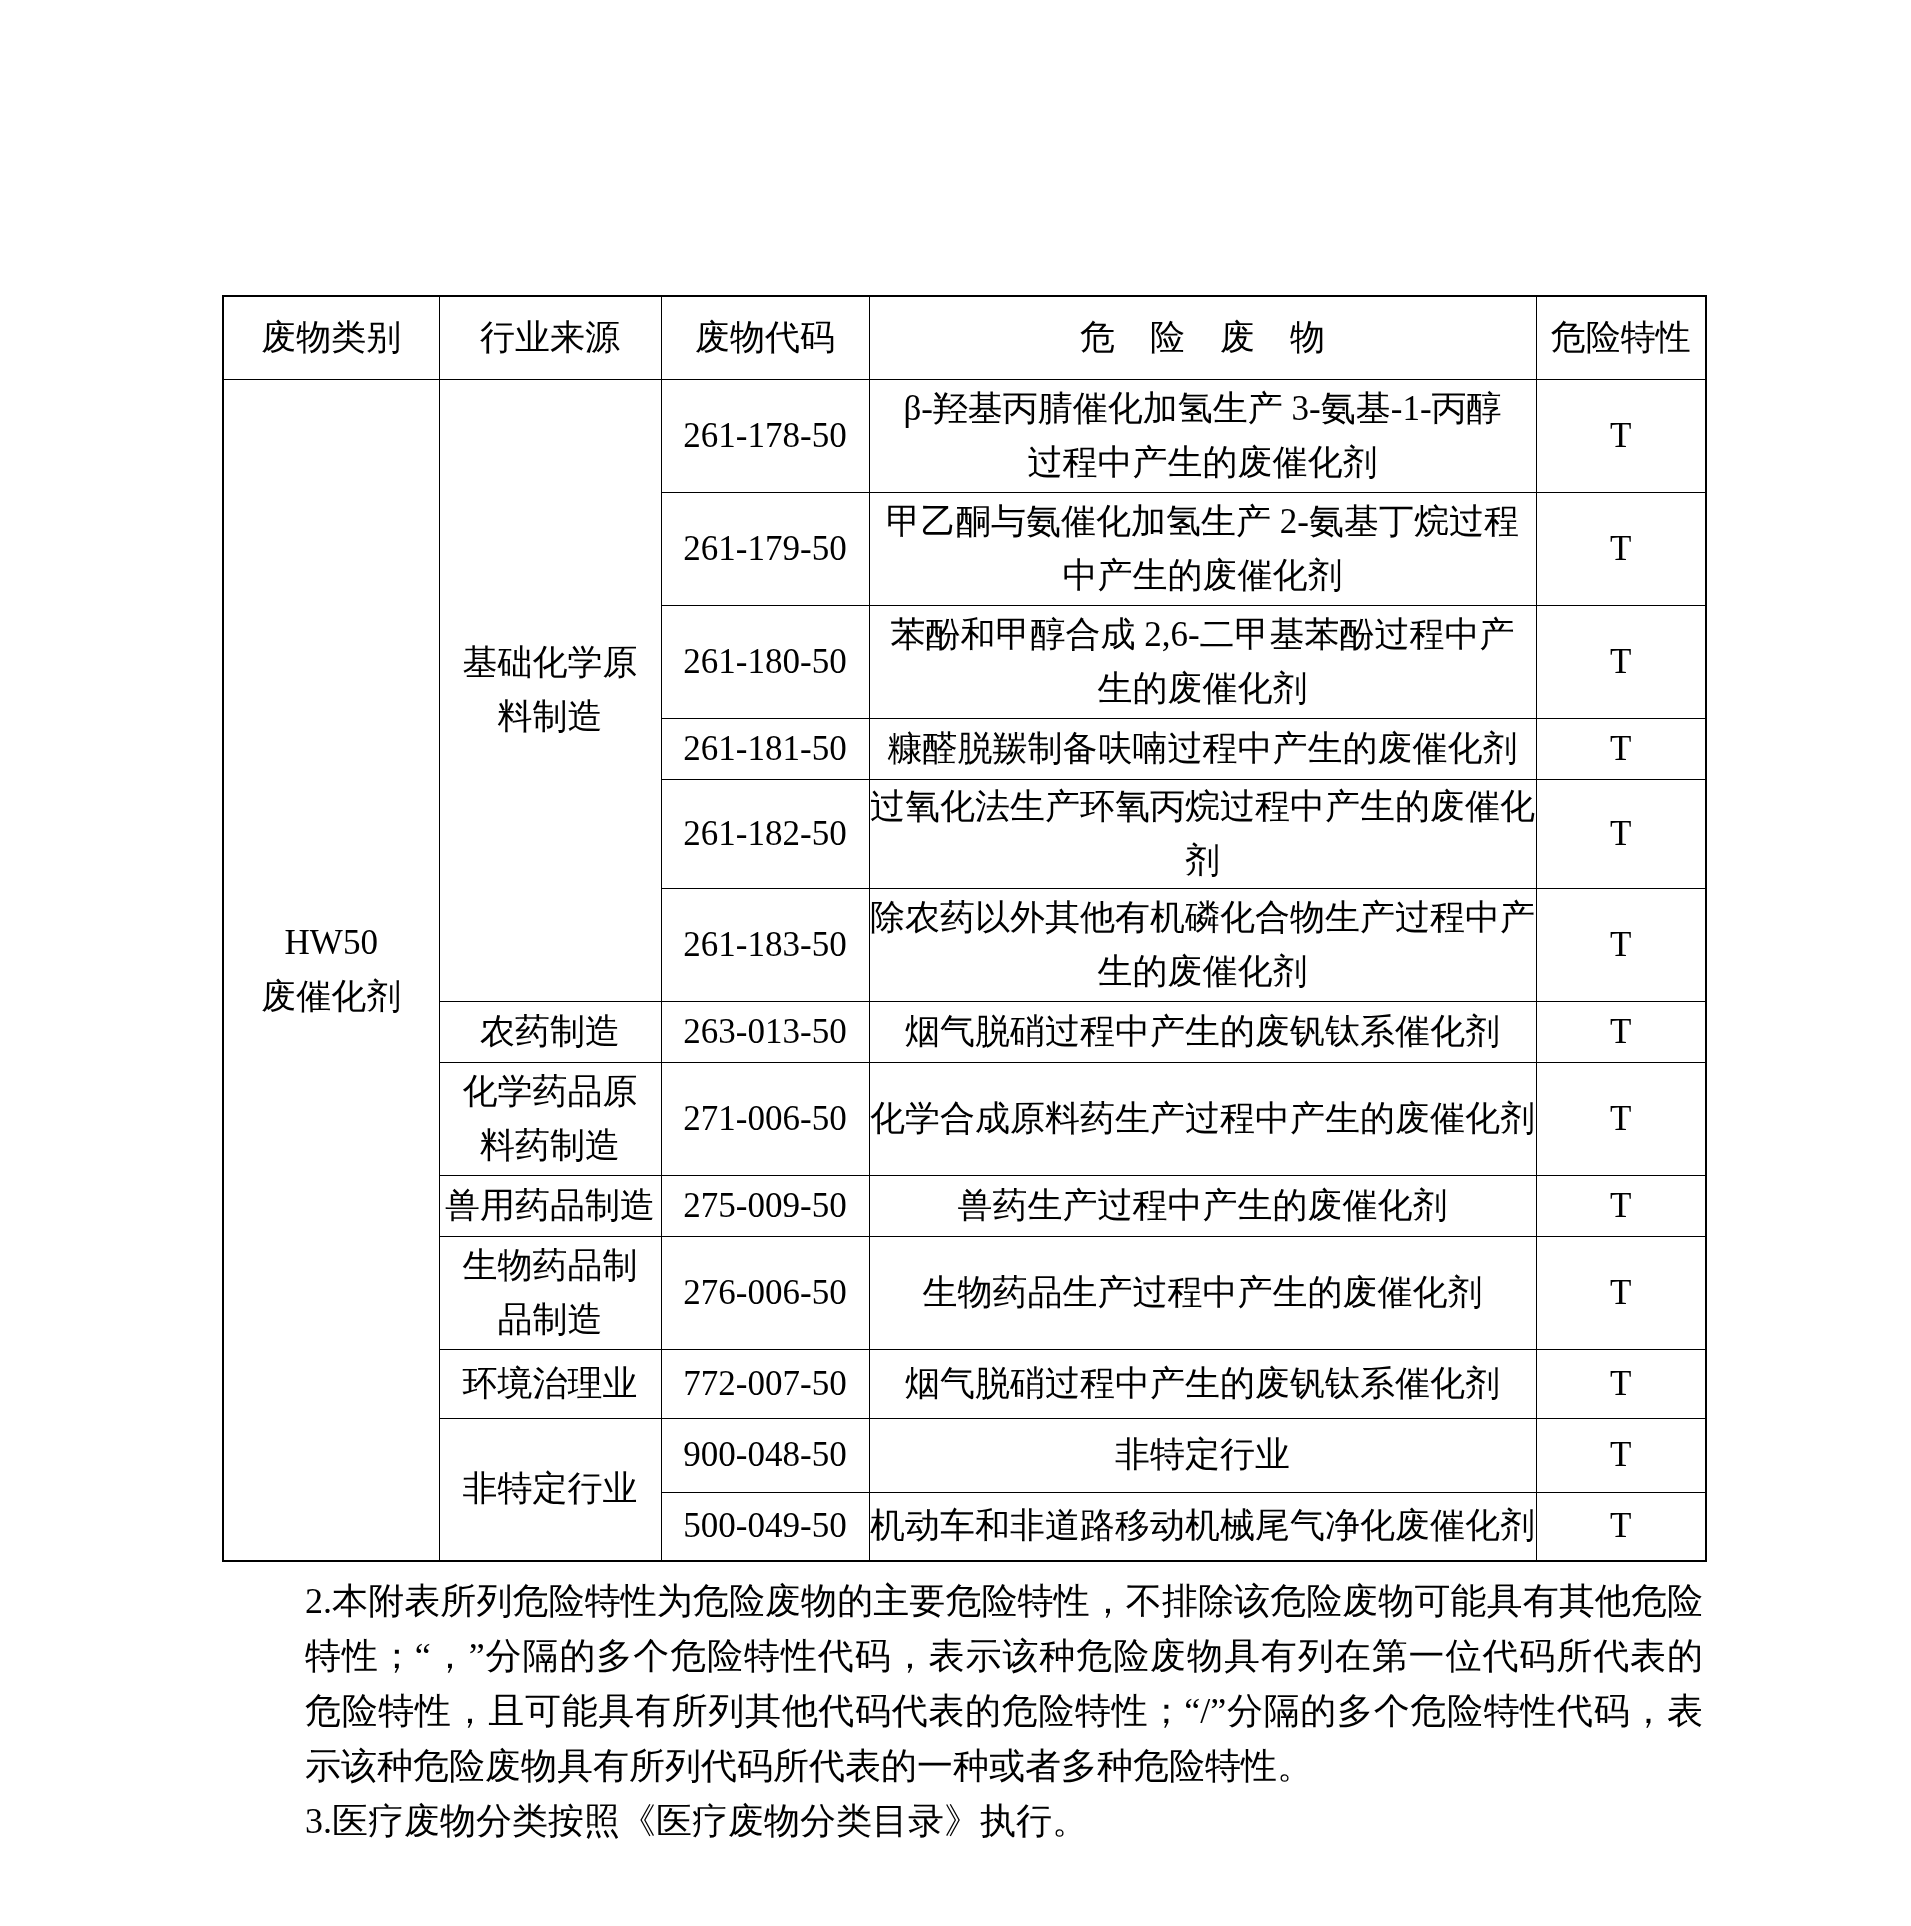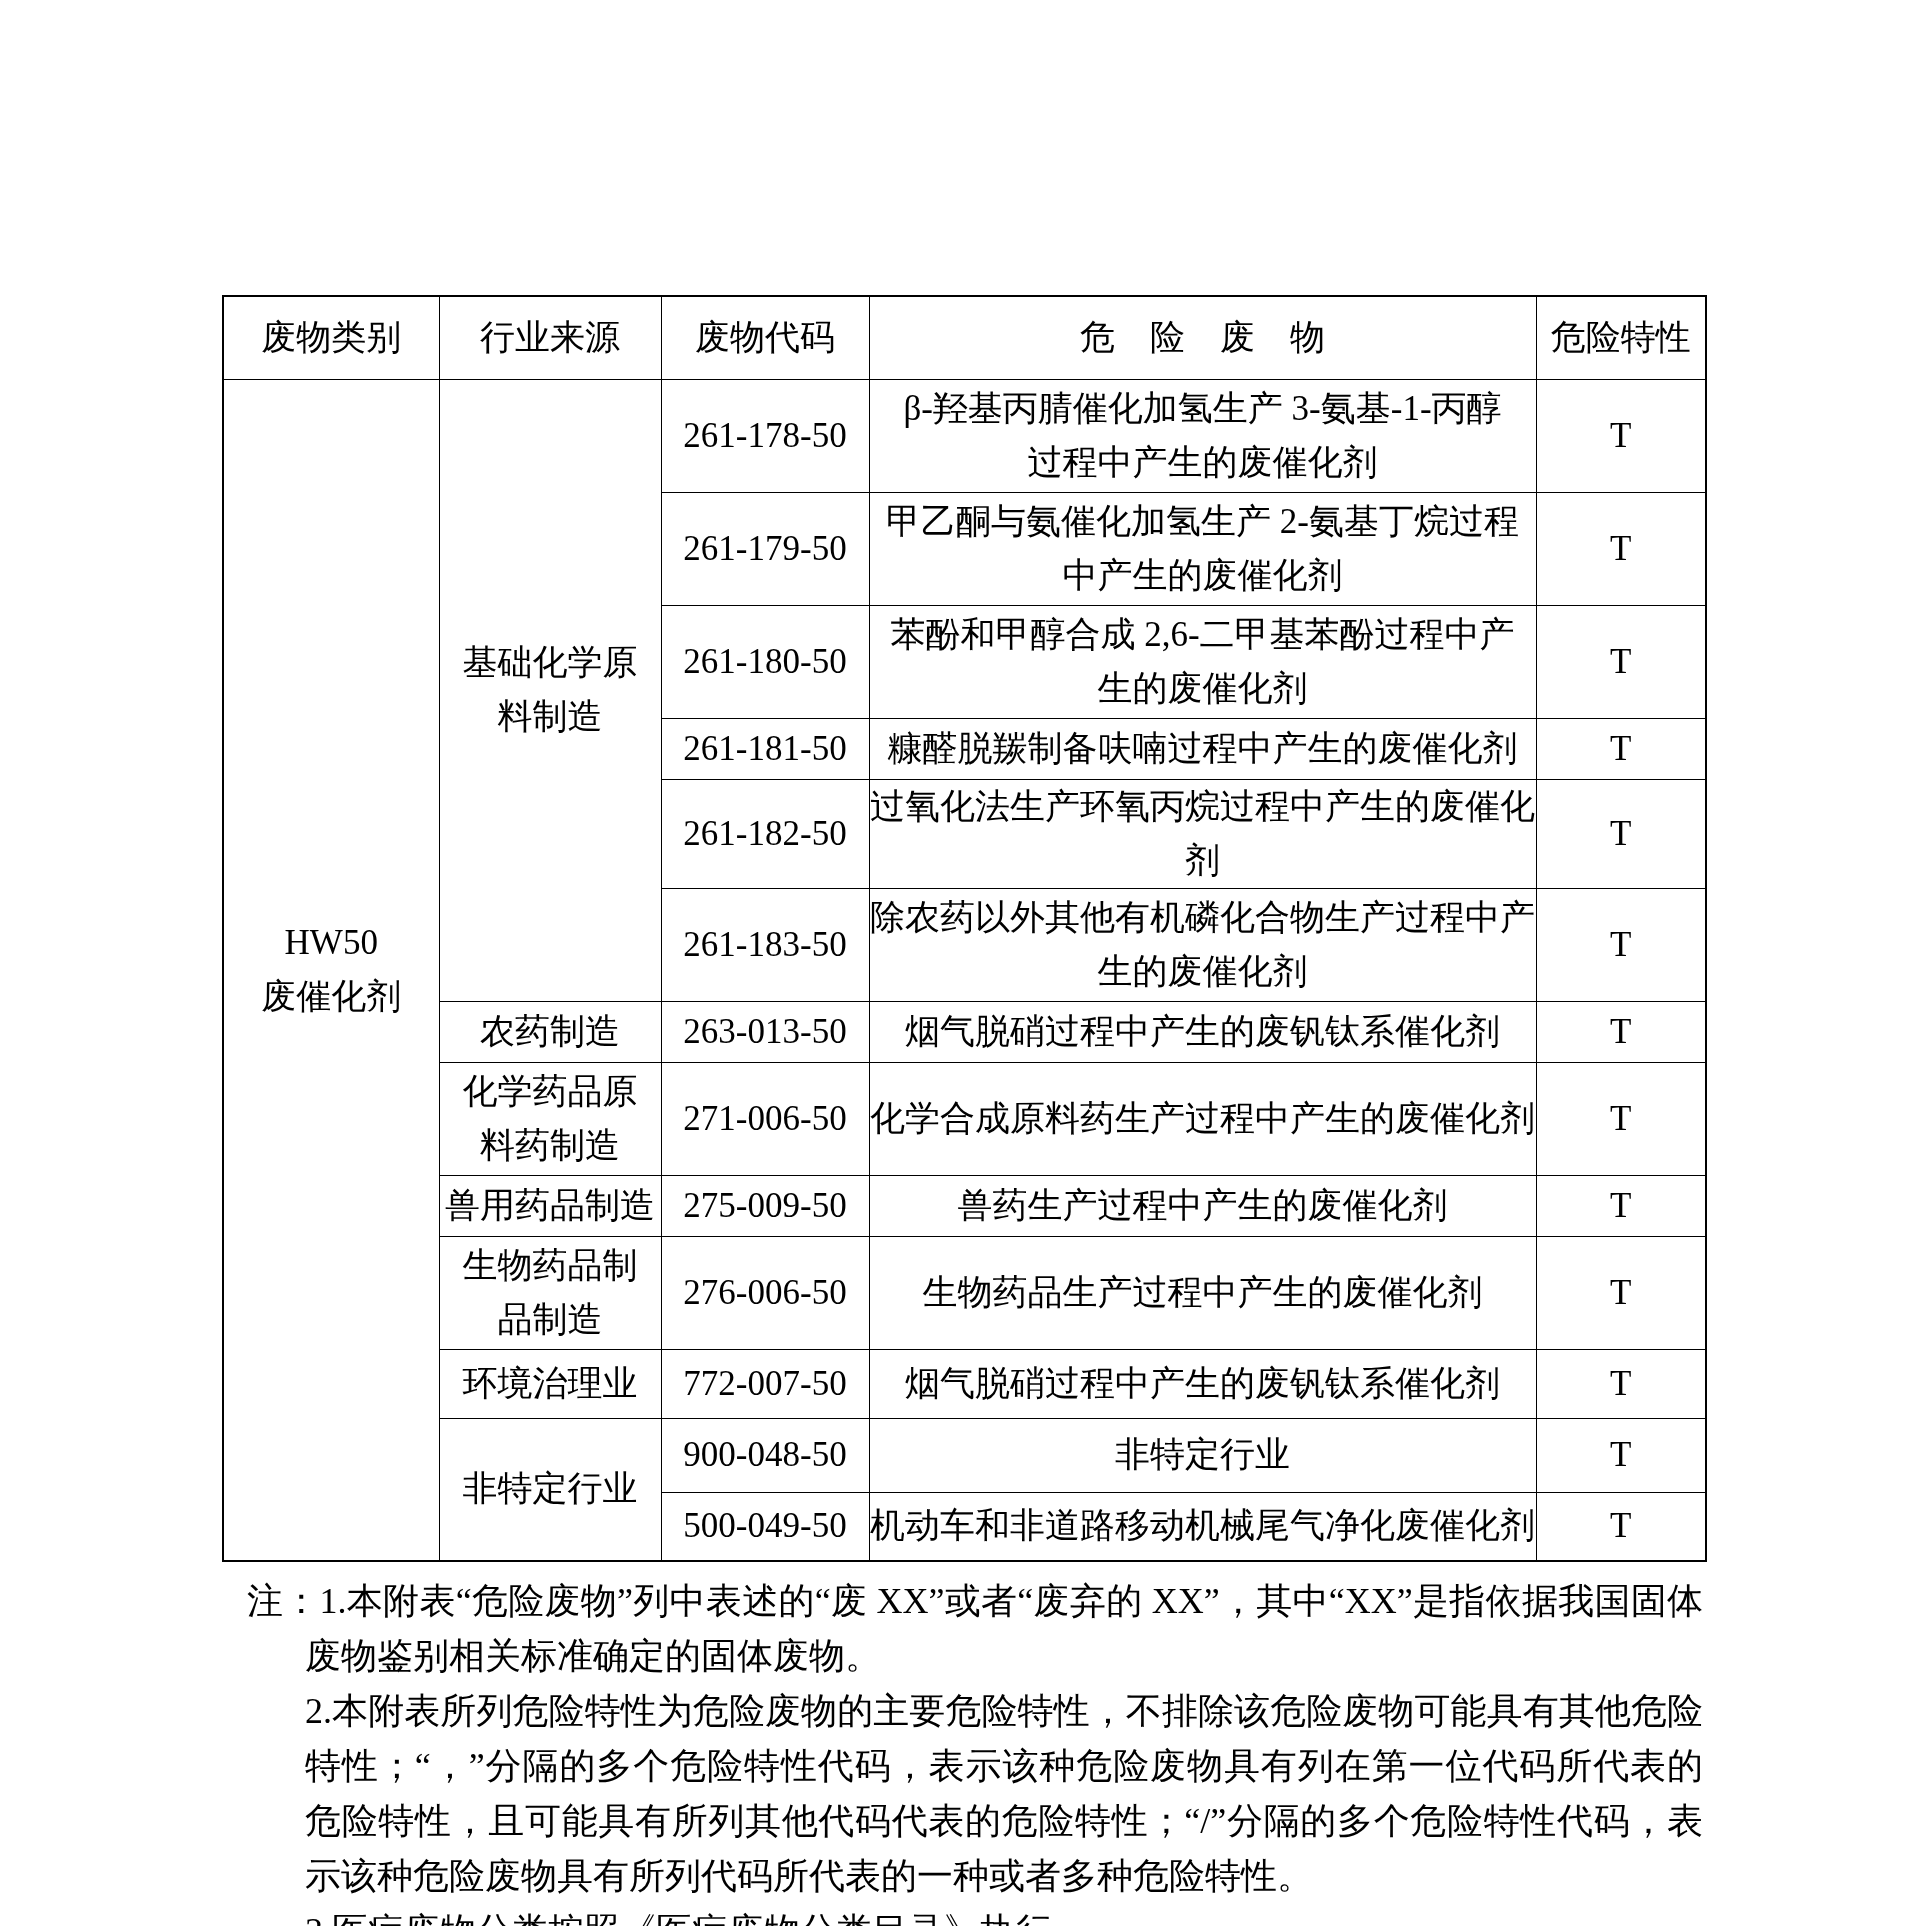--- a/index.html
+++ b/index.html
@@ -146,20 +146,19 @@
       </tr>
       <tr class="h180">
         <td>500-049-50</td>
         <td class="cell-waste">机动车和非道路移动机械尾气净化废催化剂</td>
         <td>T</td>
       </tr>
     </tbody>
   </table>
 
   <div class="notes">
-    <p class="first"><span>注：</span><span>1.本附表“危险废物”列中表述的“废 XX”或者“废弃的 XX”，其中“XX”是指依据我国固体废物鉴别相关标准确定的固体废物。</span></p>
     <p>2.本附表所列危险特性为危险废物的主要危险特性，不排除该危险废物可能具有其他危险特性；“，”分隔的多个危险特性代码，表示该种危险废物具有列在第一位代码所代表的危险特性，且可能具有所列其他代码代表的危险特性；“/”分隔的多个危险特性代码，表示该种危险废物具有所列代码所代表的一种或者多种危险特性。</p>
     <p>3.医疗废物分类按照《医疗废物分类目录》执行。</p>
 
   </div>
 
 </div>
 
 
 </body></html>

